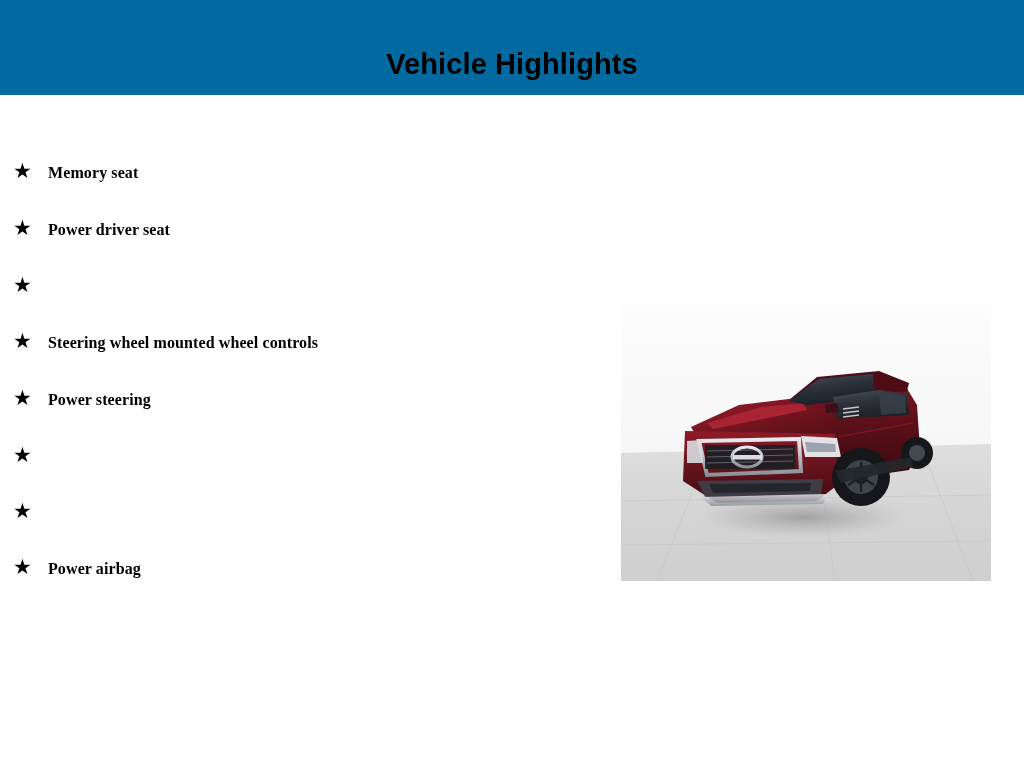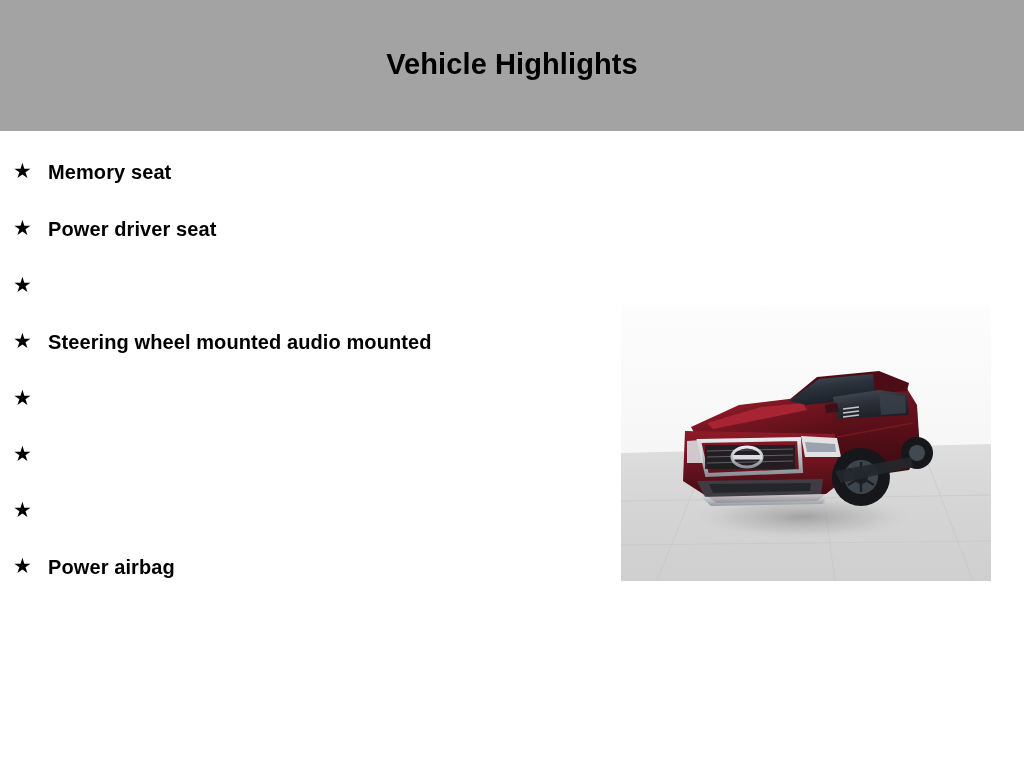--- a/index.html
+++ b/index.html
@@ -15,22 +15,22 @@
     overflow: hidden;
     position: relative;
   }
 
   
   #header-band {
     position: absolute;
     left: 0;
     top: 0;
     width: 1024px;
-    height: 131px;
-    background: #a3a3a3;
+    height: 95px;
+    background: #0369a1;
   }
   #page-title {
     position: absolute;
     left: 0;
     top: 47px;
     width: 1024px;
     text-align: center;
     font-size: 29px;
     font-weight: bold;
     color: #000000;
@@ -62,26 +62,27 @@
     position: absolute;
     left: 13px;
     top: 1px;
     font-size: 21px;
     line-height: 31px;
     color: #000000;
     font-family: "DejaVu Sans", sans-serif;
   }
   .highlight-label {
     display: block;
-    font-size: 20px;
+    font-size: 16px;
     font-weight: bold;
     color: #000000;
     line-height: 35px;
     letter-spacing: 0.1px;
     max-width: 505px;
+    font-family: Liberation Serif, serif;
   }
 
   
   #vehicle-photo {
     position: absolute;
     left: 621px;
     top: 305px;
     width: 370px;
     height: 276px;
     overflow: hidden;
@@ -107,24 +108,25 @@
   </li>
   <li class="highlight-item">
     <span class="bullet-star">★</span>
     <span class="highlight-label">Power driver seat</span>
   </li>
   <li class="highlight-item">
     <span class="bullet-star">★</span>
   </li>
   <li class="highlight-item">
     <span class="bullet-star">★</span>
-    <span class="highlight-label">Steering wheel mounted audio mounted</span>
-  </li>
-  <li class="highlight-item">
-    <span class="bullet-star">★</span>
+    <span class="highlight-label">Steering wheel mounted wheel controls</span>
+  </li>
+  <li class="highlight-item">
+    <span class="bullet-star">★</span>
+    <span class="highlight-label">Power steering</span>
   </li>
   <li class="highlight-item">
     <span class="bullet-star">★</span>
   </li>
   <li class="highlight-item">
     <span class="bullet-star">★</span>
   </li>
   <li class="highlight-item">
     <span class="bullet-star">★</span>
     <span class="highlight-label">Power airbag</span>

